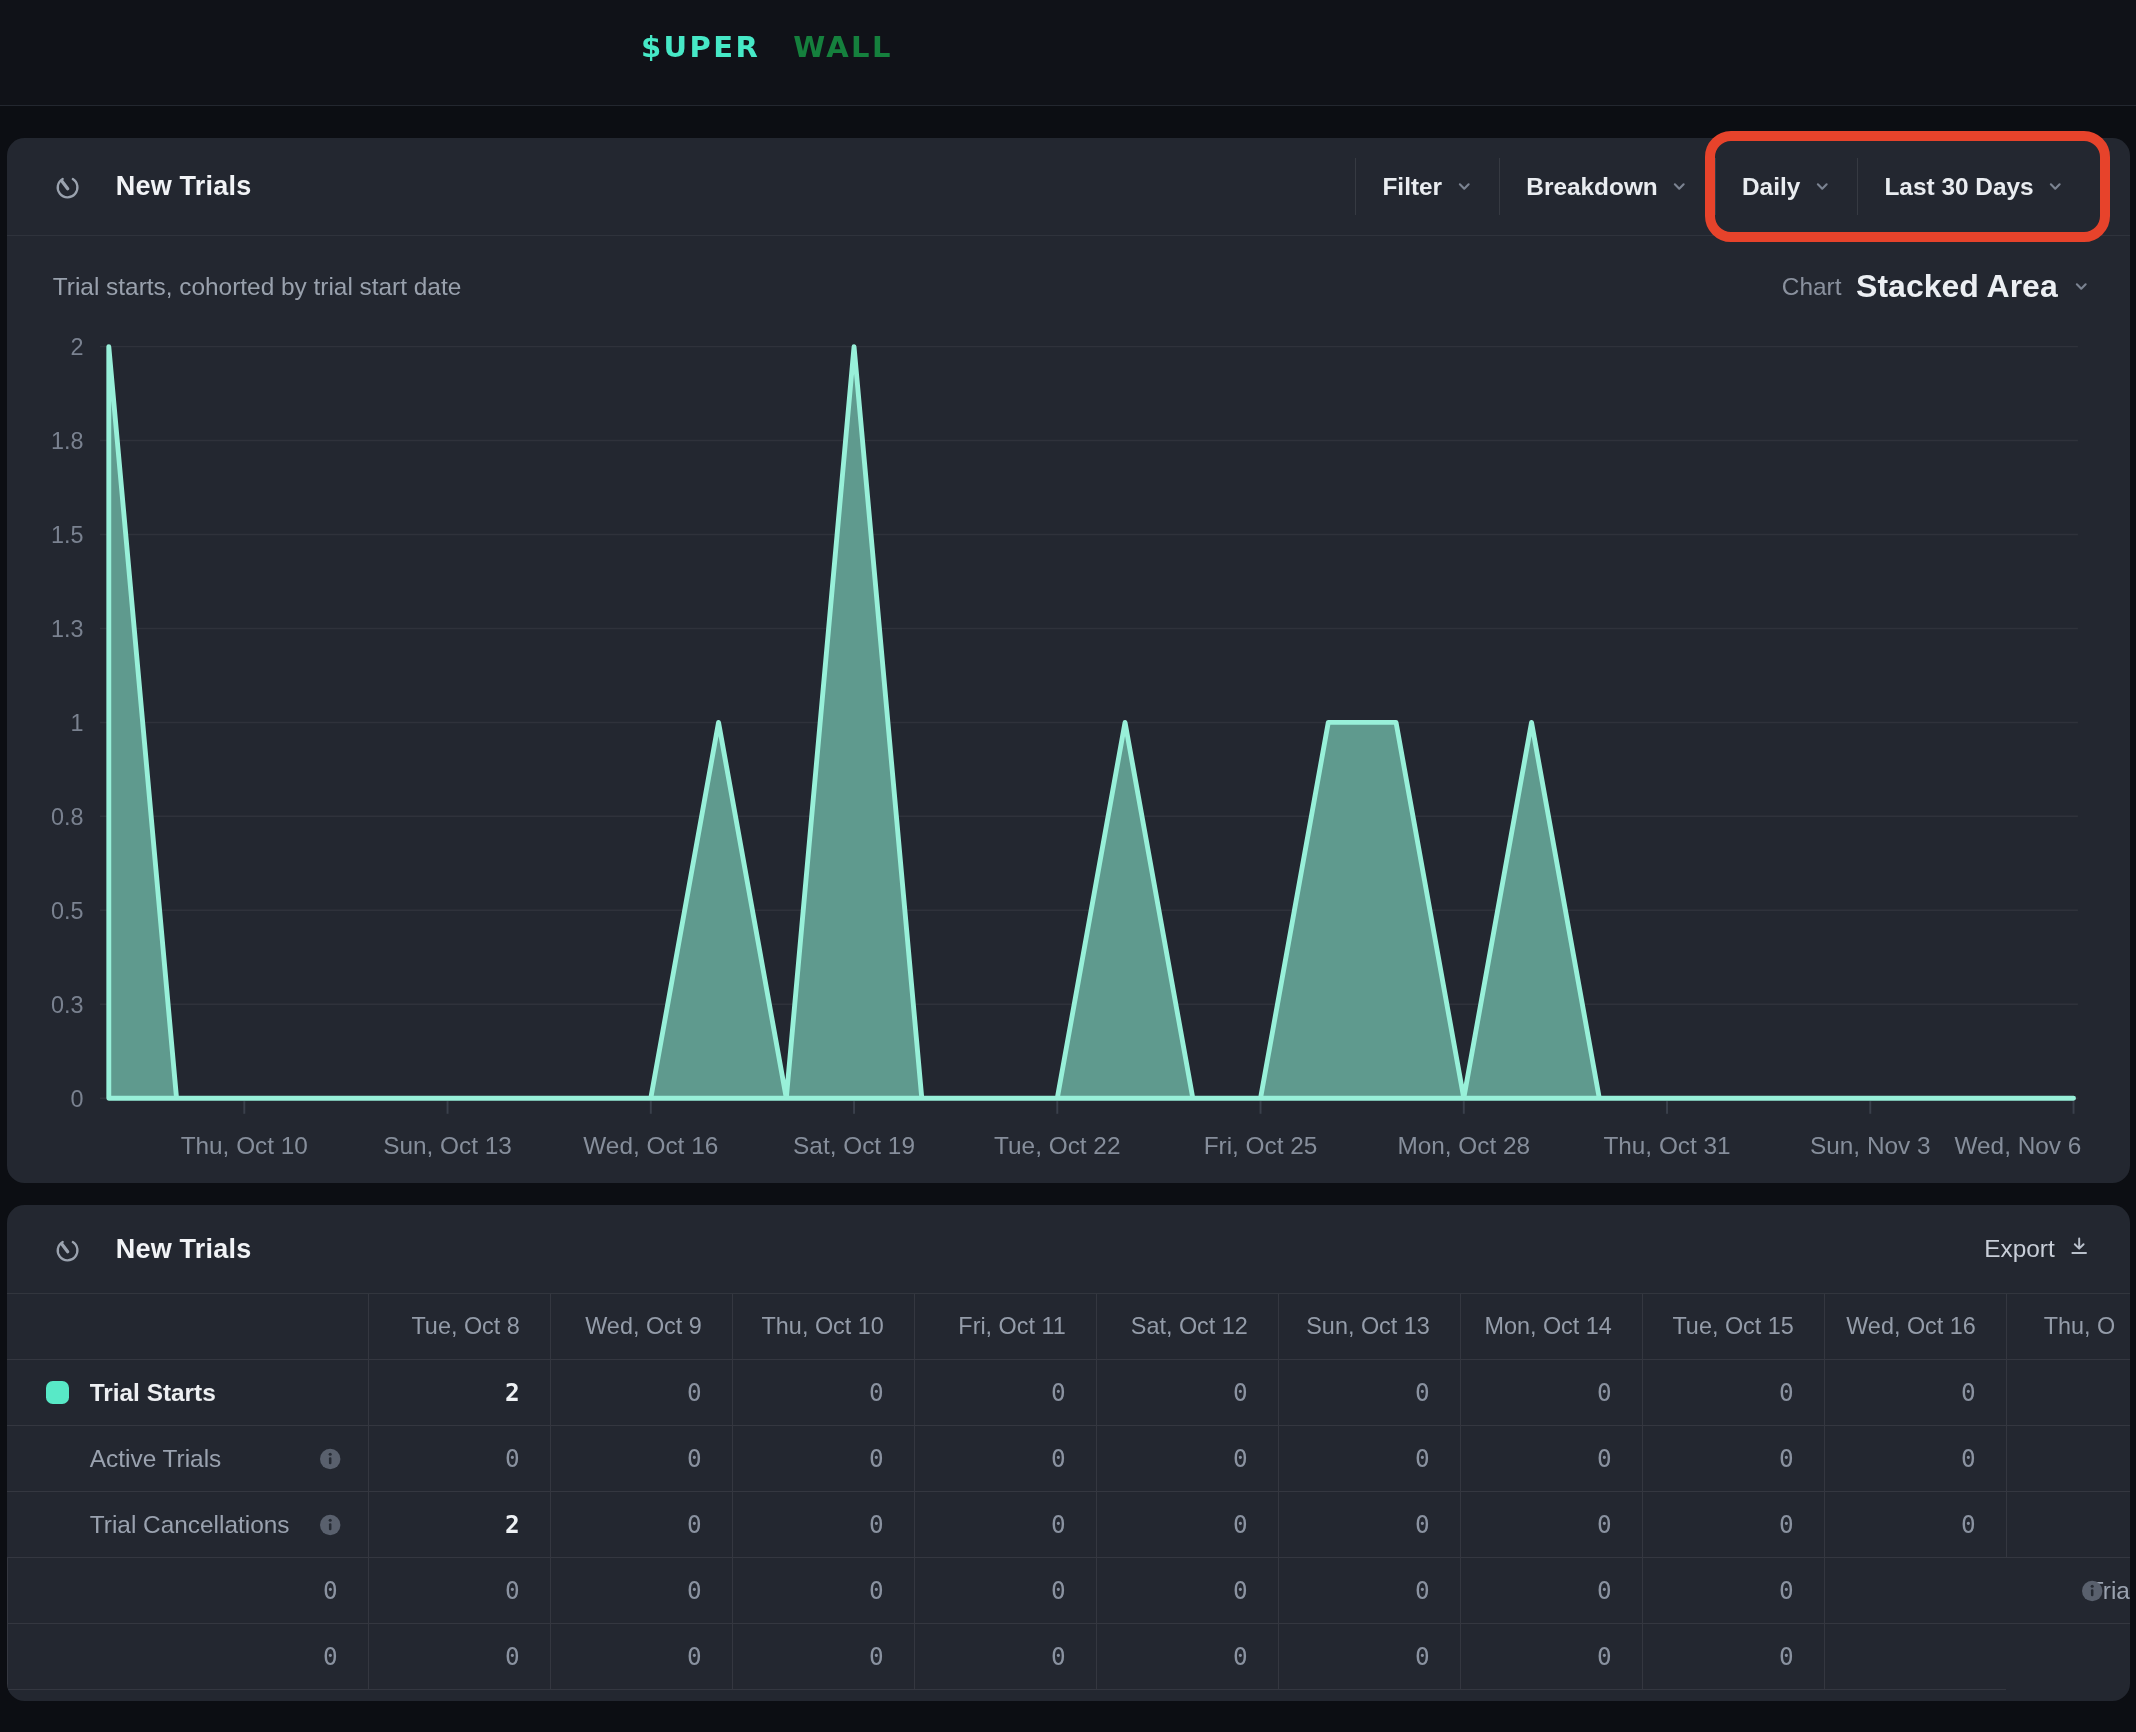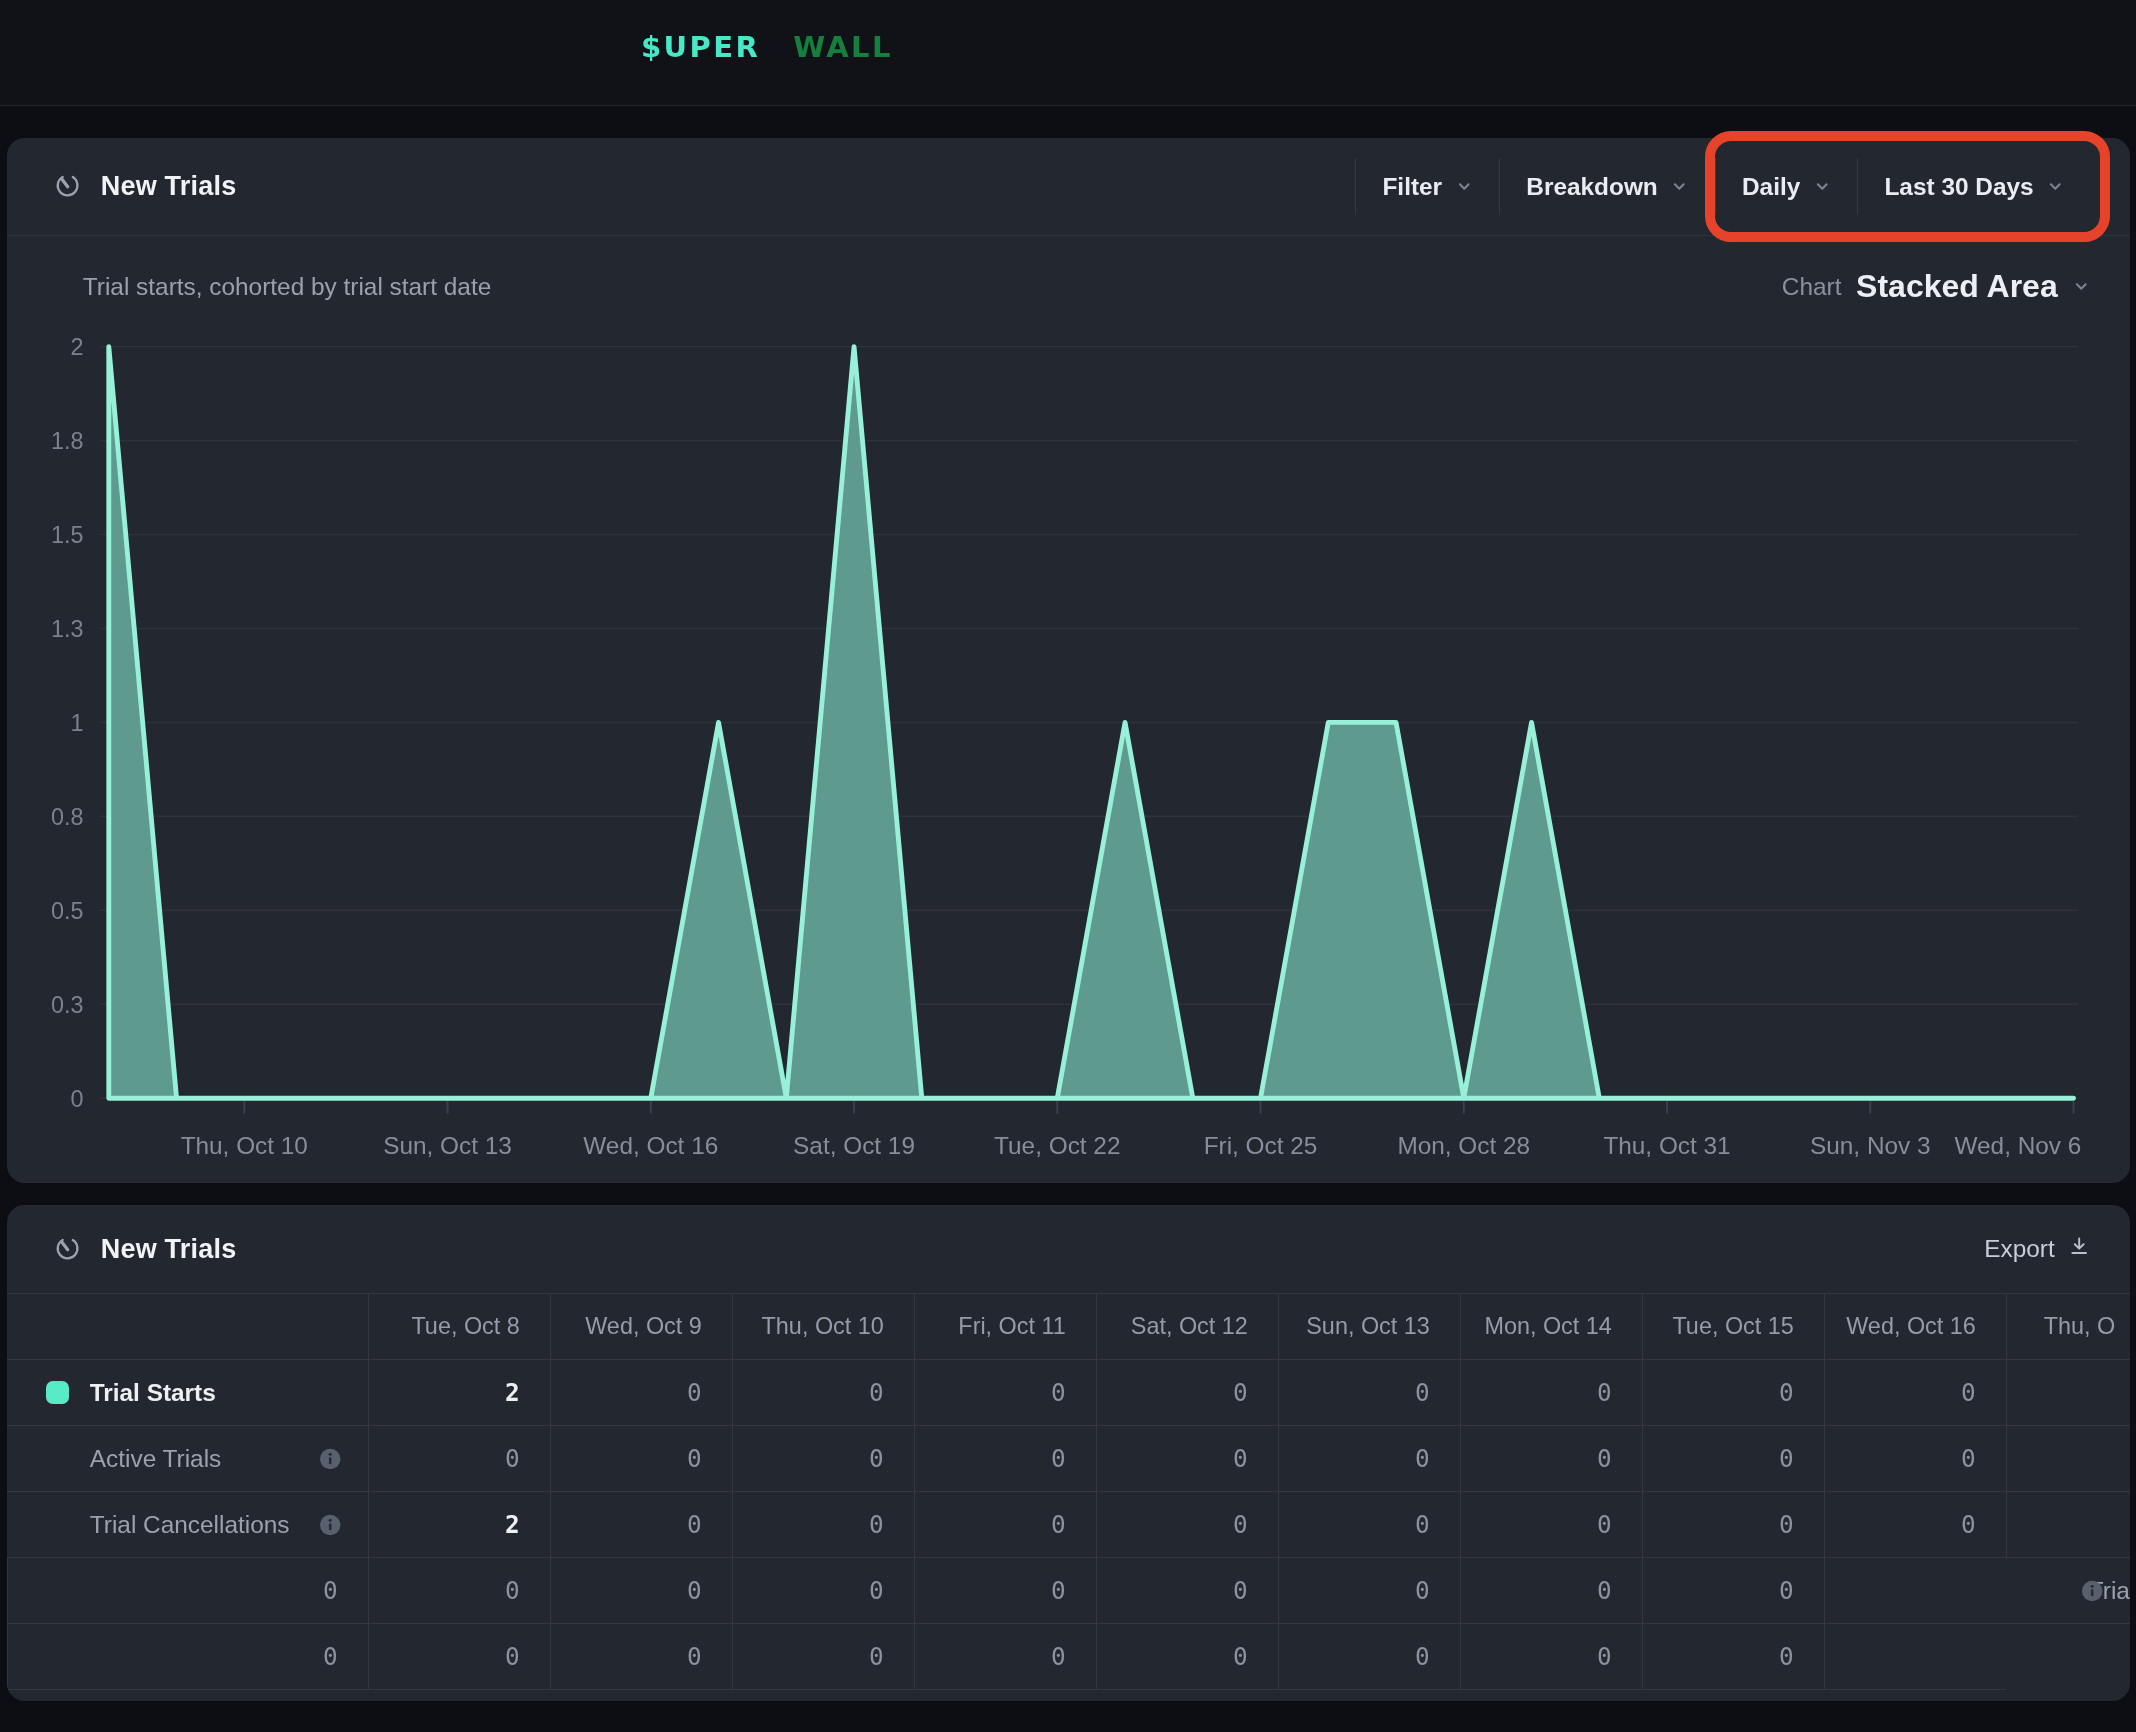--- a/index.html
+++ b/index.html
@@ -33,21 +33,21 @@
   .panel-chart{ top:138px; height:1045px; }
   .panel-table{ top:1205px; height:496px; overflow:hidden; }
 
   .p-head{
     display:flex; align-items:center;
     padding:0 39px 0 46px;
   }
   .panel-chart .p-head{ height:98px; border-bottom:1px solid rgba(255,255,255,0.06); }
   .panel-table .p-head{ height:89px; border-bottom:1px solid rgba(255,255,255,0.07); }
 
-  .title-group{ display:flex; align-items:flex-start; gap:19px; }
+  .title-group{ display:flex; align-items:flex-end; gap:34px; }
   .p-title{ font-size:27px; font-weight:700; color:#f1f3f6; letter-spacing:0.2px; }
 
   
   .controls{ margin-left:auto; display:flex; align-items:center; position:relative; }
   .ctl{
     display:flex; align-items:center; gap:12.7px;
     padding:0 26px; font-size:24.4px; font-weight:600; color:#e9ecf0;
     cursor:pointer; white-space:nowrap;justify-content:space-between;
   }
   .vsep{ width:1px; height:57px; background:rgba(255,255,255,0.09); flex:none; }
@@ -56,21 +56,21 @@
     position:absolute; left:-9.8px; right:-19.5px; top:-27px; bottom:-27px;
     border:10.7px solid #e7432b; border-radius:26px;
     pointer-events:none; z-index:5;
   }
 
   
   .subhead{
     display:flex; align-items:center;
     padding:32px 39px 0 46px;
   }
-  .subtitle{ font-size:24.4px; color:#99a1ad;margin-left:30px; }
+  .subtitle{ font-size:24.4px; color:#99a1ad; }
   .chart-type{ margin-left:auto; display:flex; align-items:center; gap:14.6px; cursor:pointer; }
   .chart-type .lbl{ font-size:24.4px; color:#8a919e; }
   .chart-type .val{ font-size:32px; font-weight:600; color:#eceff3; }
 
   
   #chart-svg{ position:absolute; top:0; left:0; pointer-events:none; }
   #chart-svg .grid{ stroke:rgba(255,255,255,0.055); stroke-width:1.5; }
   #chart-svg .tick{ stroke:#3a404b; stroke-width:2; }
   #chart-svg .y-tick{ fill:#7a8290; font-size:24px; font-family:"Liberation Sans",sans-serif; }
   #chart-svg .x-tick{ fill:#868e9b; font-size:25px; font-family:"Liberation Sans",sans-serif; }

